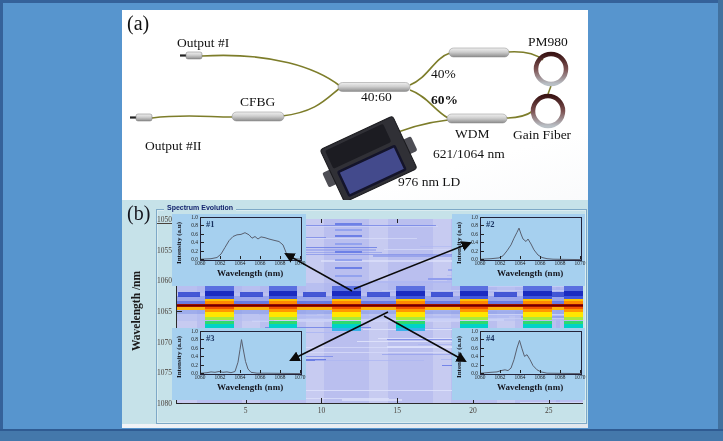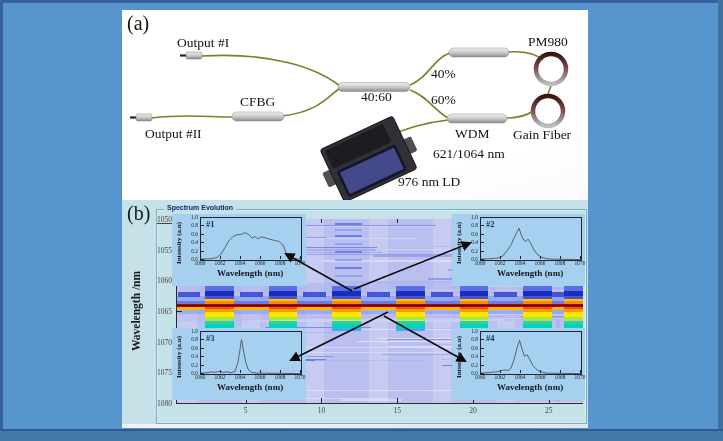--- a/index.html
+++ b/index.html
@@ -95,24 +95,24 @@
         <rect x="38" y="-4" width="10" height="16" rx="2" fill="#4e4e55"></rect>
         <rect x="-40" y="-30" width="80" height="58" rx="3" fill="#303036" stroke="#1a1a1e"></rect>
         <rect x="-36" y="-27" width="64" height="20" rx="2" fill="#1c1c22"></rect>
         <rect x="-33" y="-2" width="62" height="26" rx="1" fill="#434a8c" stroke="#14142a" stroke-width="2.5"></rect>
       </g>
     </svg>
     <span class="lbl big" style="left:5px;top:2px;">(a)</span>
     <span class="lbl" style="left:55px;top:25px;">Output #I</span>
     <span class="lbl" style="left:239px;top:79px;">40:60</span>
     <span class="lbl" style="left:118px;top:84px;">CFBG</span>
-    <span class="lbl" style="left:23px;top:116px;text-align:center;">Output #II</span>
+    <span class="lbl" style="left:23px;top:128px;text-align:center;">Output #II</span>
     <span class="lbl" style="left:406px;top:24px;">PM980</span>
     <span class="lbl" style="left:309px;top:56px;">40%</span>
-    <span class="lbl" style="left:309px;top:82px;">60%</span>
+    <span class="lbl" style="left:309px;top:82px;font-weight:bold;">60%</span>
     <span class="lbl" style="left:333px;top:116px;">WDM</span>
     <span class="lbl" style="left:311px;top:136px;">621/1064 nm</span>
     <span class="lbl" style="left:391px;top:117px;">Gain Fiber</span>
     <span class="lbl" style="left:276px;top:164px;">976 nm LD</span>
   </div>
 
   <div class="panel-b">
     <span class="pb-label">(b)</span>
     <div class="ylab-rot">Wavelength /nm</div>
     <div class="groupbox"></div>

